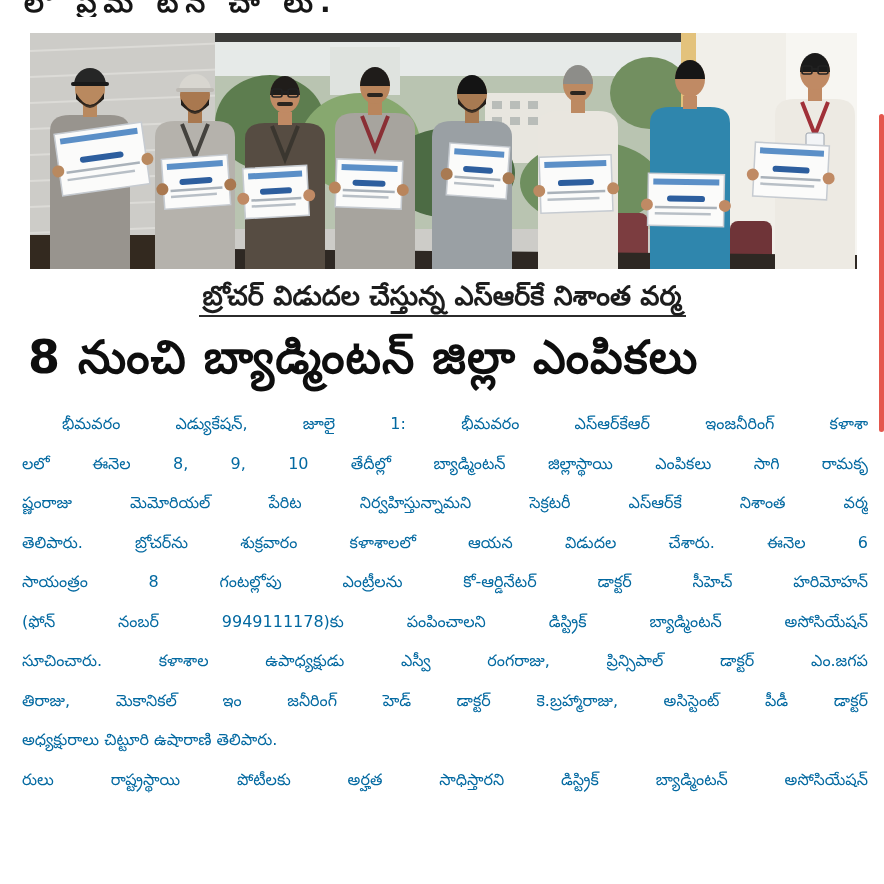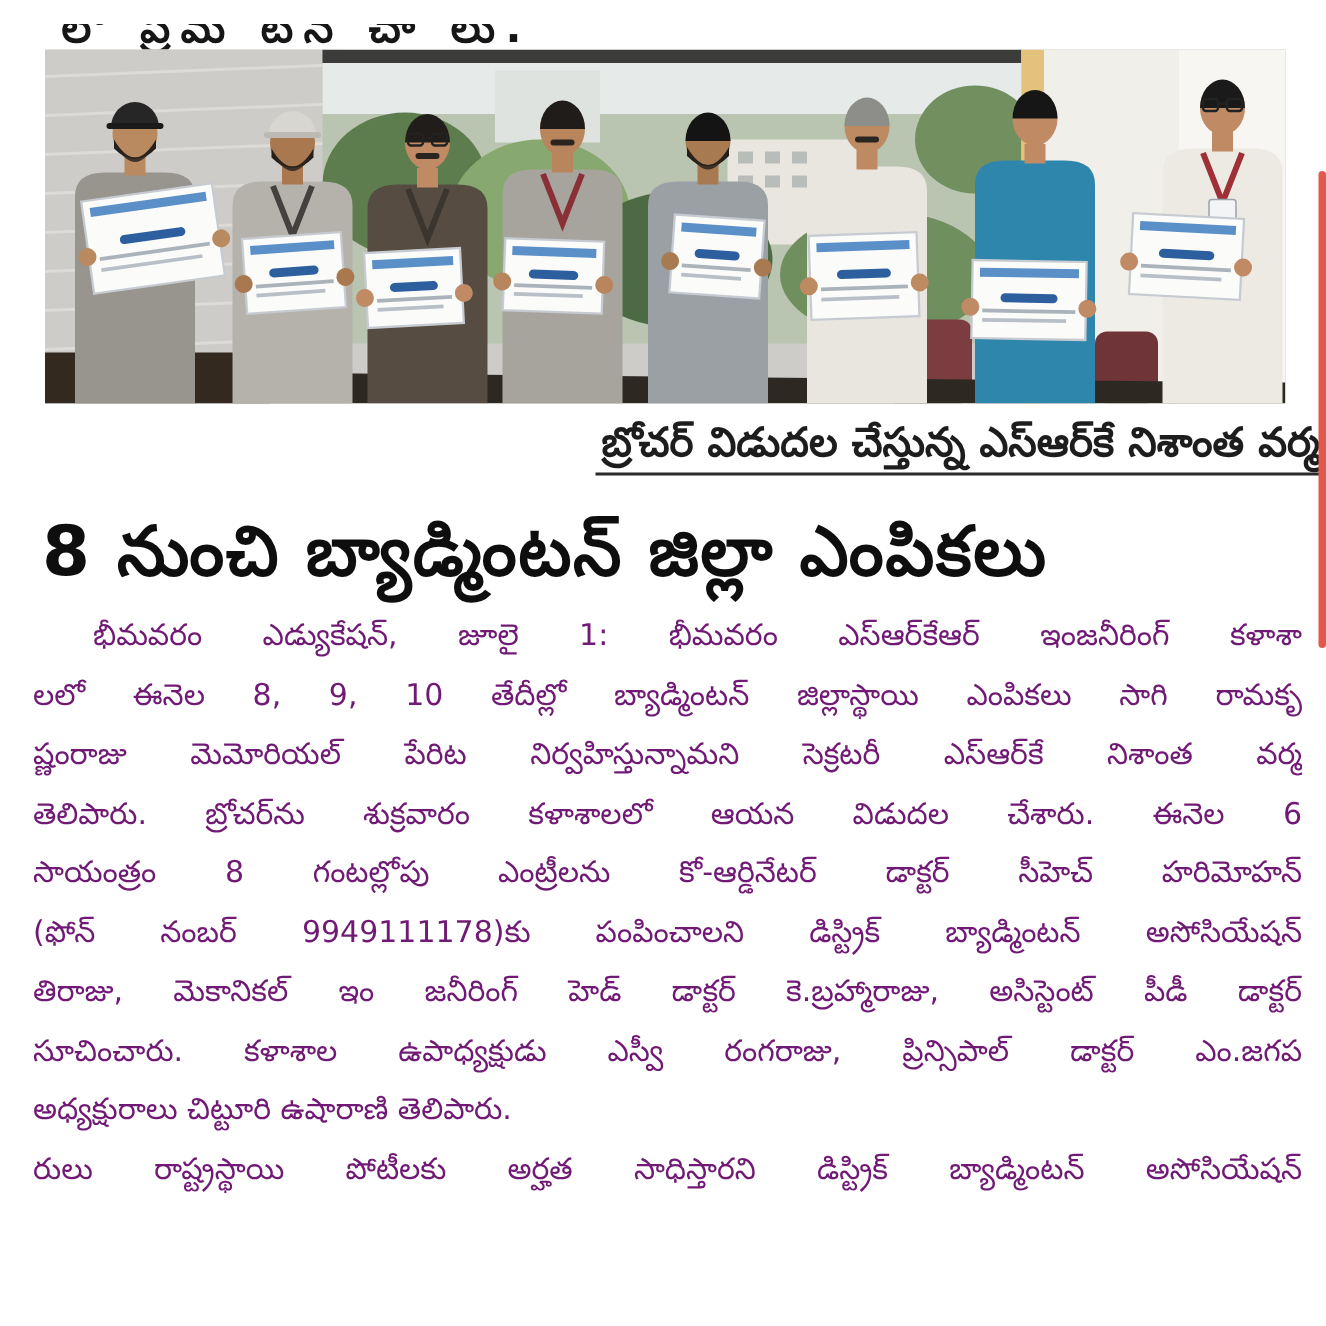--- a/index.html
+++ b/index.html
@@ -2,37 +2,37 @@
 <html><head>
 <meta charset="utf-8">
 <style>
   html,body{margin:0;padding:0;}
   body{
     width:884px;height:884px;position:relative;overflow:hidden;
     background:#ffffff;color:#222;
     font-family:"DejaVu Sans","Liberation Sans",sans-serif;
   }
   
-  .clip-frag{position:absolute;top:16px;left:24px;height:17px;width:320px;overflow:hidden;margin-left:17px;}
+  .clip-frag{position:absolute;top:0;left:24px;height:17px;width:320px;overflow:hidden;}
   .clip-frag span{display:block;transform:translateY(-14px);font-size:28px;font-weight:700;
     letter-spacing:7px;color:#161616;white-space:nowrap;}
   
   .photo-wrap{position:absolute;left:30px;top:33px;width:827px;height:236px;overflow:hidden;
     background:#cdccc8;}
   .photo-wrap svg{display:block;width:827px;height:236px;}
   
-  .caption{position:absolute;top:280px;left:0;width:884px;text-align:right;
+  .caption{position:absolute;top:280px;left:0;width:884px;text-align:center;
     font-size:27px;font-weight:700;color:#1d1d1d;white-space:nowrap;}
   .caption span{border-bottom:2px solid #2b2b2b;padding:0 4px 4px;}
   
-  .headline{position:absolute;top:340px;left:28px;width:840px;
+  .headline{position:absolute;top:330px;left:28px;width:840px;
     font-size:46px;font-weight:800;color:#0e0e0e;white-space:nowrap;letter-spacing:1px;}
   
   .body-text{position:absolute;top:404px;left:22px;width:846px;height:476px;overflow:hidden;
-    font-size:20px;line-height:39.5px;color:#701a75;}
+    font-size:16px;line-height:39.5px;color:#0369a1;}
   .body-line{text-align:justify;text-align-last:justify;}
   .body-line.indent{text-indent:40px;}
   .body-line.last{text-align-last:left;}
   
   .edge-line{position:absolute;right:0;top:114px;width:5px;height:318px;border-radius:3px;}
 </style>
 </head>
 <body>
 
 <div class="clip-frag">
@@ -241,19 +241,19 @@
 
 <div class="headline">8 నుంచి బ్యాడ్మింటన్ జిల్లా ఎంపికలు</div>
 
 <div class="body-text">
     <div class="body-line indent">భీమవరం ఎడ్యుకేషన్, జూలై 1: భీమవరం ఎస్ఆర్‌కేఆర్ ఇంజనీరింగ్ కళాశా</div>
     <div class="body-line">లలో  ఈనెల 8, 9, 10 తేదీల్లో బ్యాడ్మింటన్ జిల్లాస్థాయి ఎంపికలు సాగి రామకృ</div>
     <div class="body-line">ష్ణంరాజు మెమోరియల్ పేరిట నిర్వహిస్తున్నామని సెక్రటరీ ఎస్ఆర్‌కే నిశాంత వర్మ</div>
     <div class="body-line">తెలిపారు. బ్రోచర్‌ను శుక్రవారం కళాశాలలో ఆయన విడుదల చేశారు. ఈనెల 6</div>
     <div class="body-line">సాయంత్రం 8 గంటల్లోపు ఎంట్రీలను కో-ఆర్డినేటర్ డాక్టర్ సీహెచ్ హరిమోహన్</div>
     <div class="body-line">(ఫోన్ నంబర్ 9949111178)కు పంపించాలని డిస్ట్రిక్ బ్యాడ్మింటన్ అసోసియేషన్</div>
+    <div class="body-line">సూచించారు. కళాశాల ఉపాధ్యక్షుడు ఎస్వీ రంగరాజు, ప్రిన్సిపాల్ డాక్టర్ ఎం.జగప</div>
     <div class="body-line">తిరాజు, మెకానికల్ ఇం జనీరింగ్ హెడ్ డాక్టర్ కె.బ్రహ్మారాజు, అసిస్టెంట్ పీడీ డాక్టర్</div>
-    <div class="body-line">సూచించారు. కళాశాల ఉపాధ్యక్షుడు ఎస్వీ రంగరాజు, ప్రిన్సిపాల్ డాక్టర్ ఎం.జగప</div>
     <div class="body-line last">అధ్యక్షురాలు చిట్టూరి ఉషారాణి తెలిపారు.</div>
     <div class="body-line">రులు రాష్ట్రస్థాయి పోటీలకు అర్హత సాధిస్తారని డిస్ట్రిక్ బ్యాడ్మింటన్ అసోసియేషన్</div>
   </div>
 
 <div class="edge-line" style="background: rgb(228, 87, 77);"></div>
 
 </body></html>

